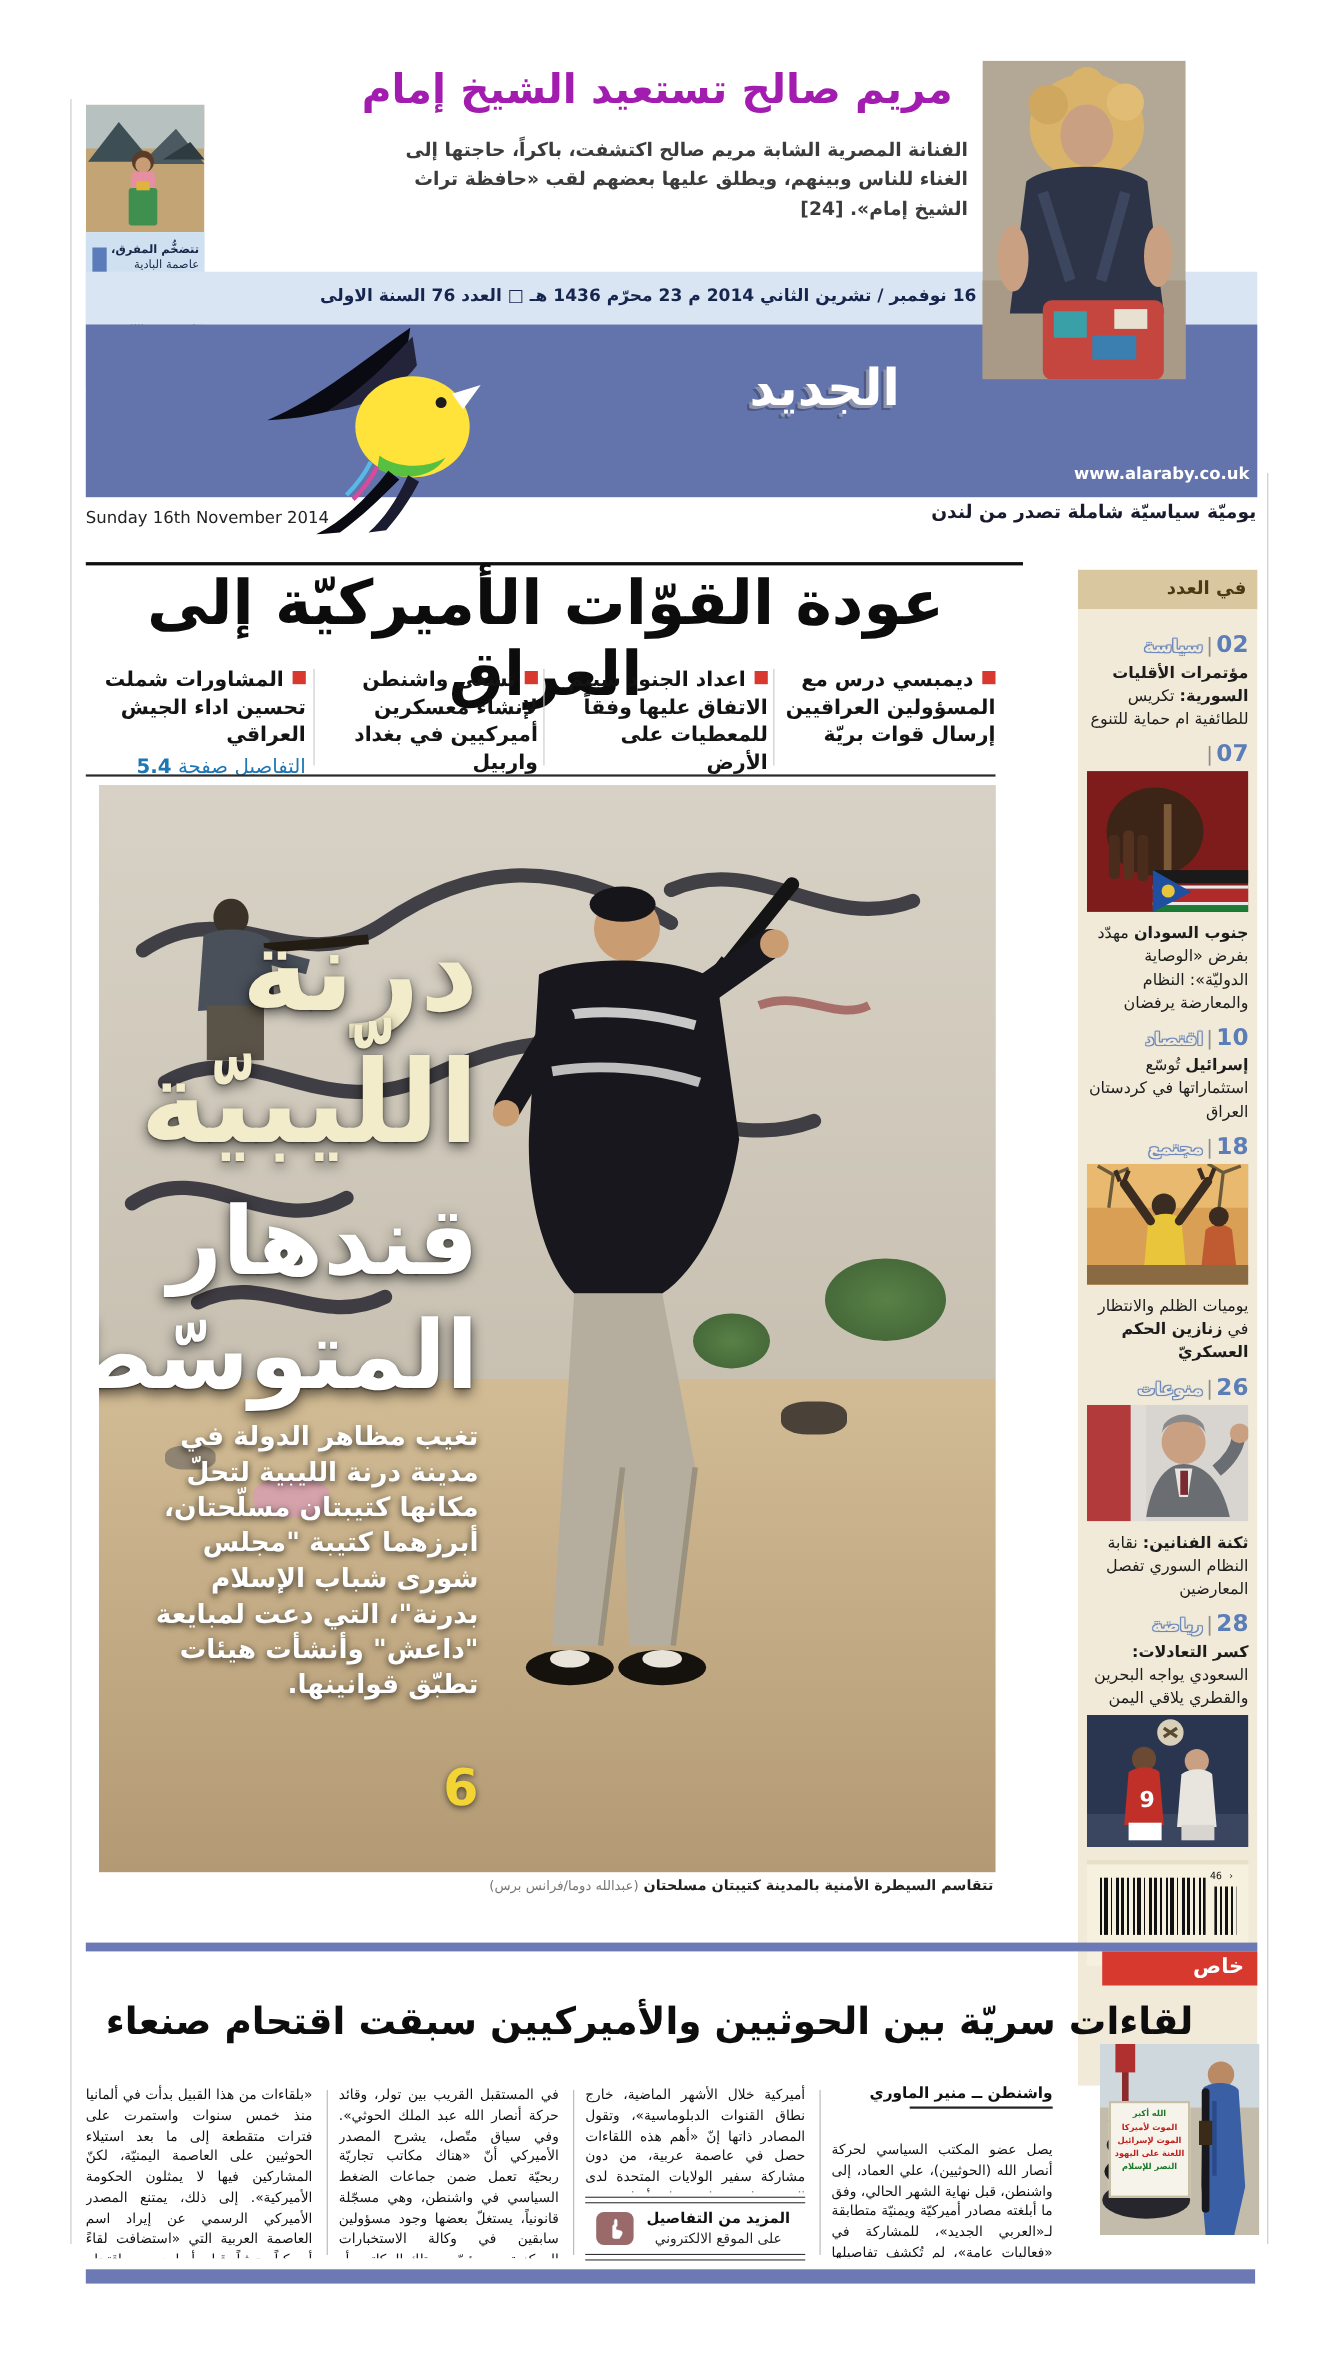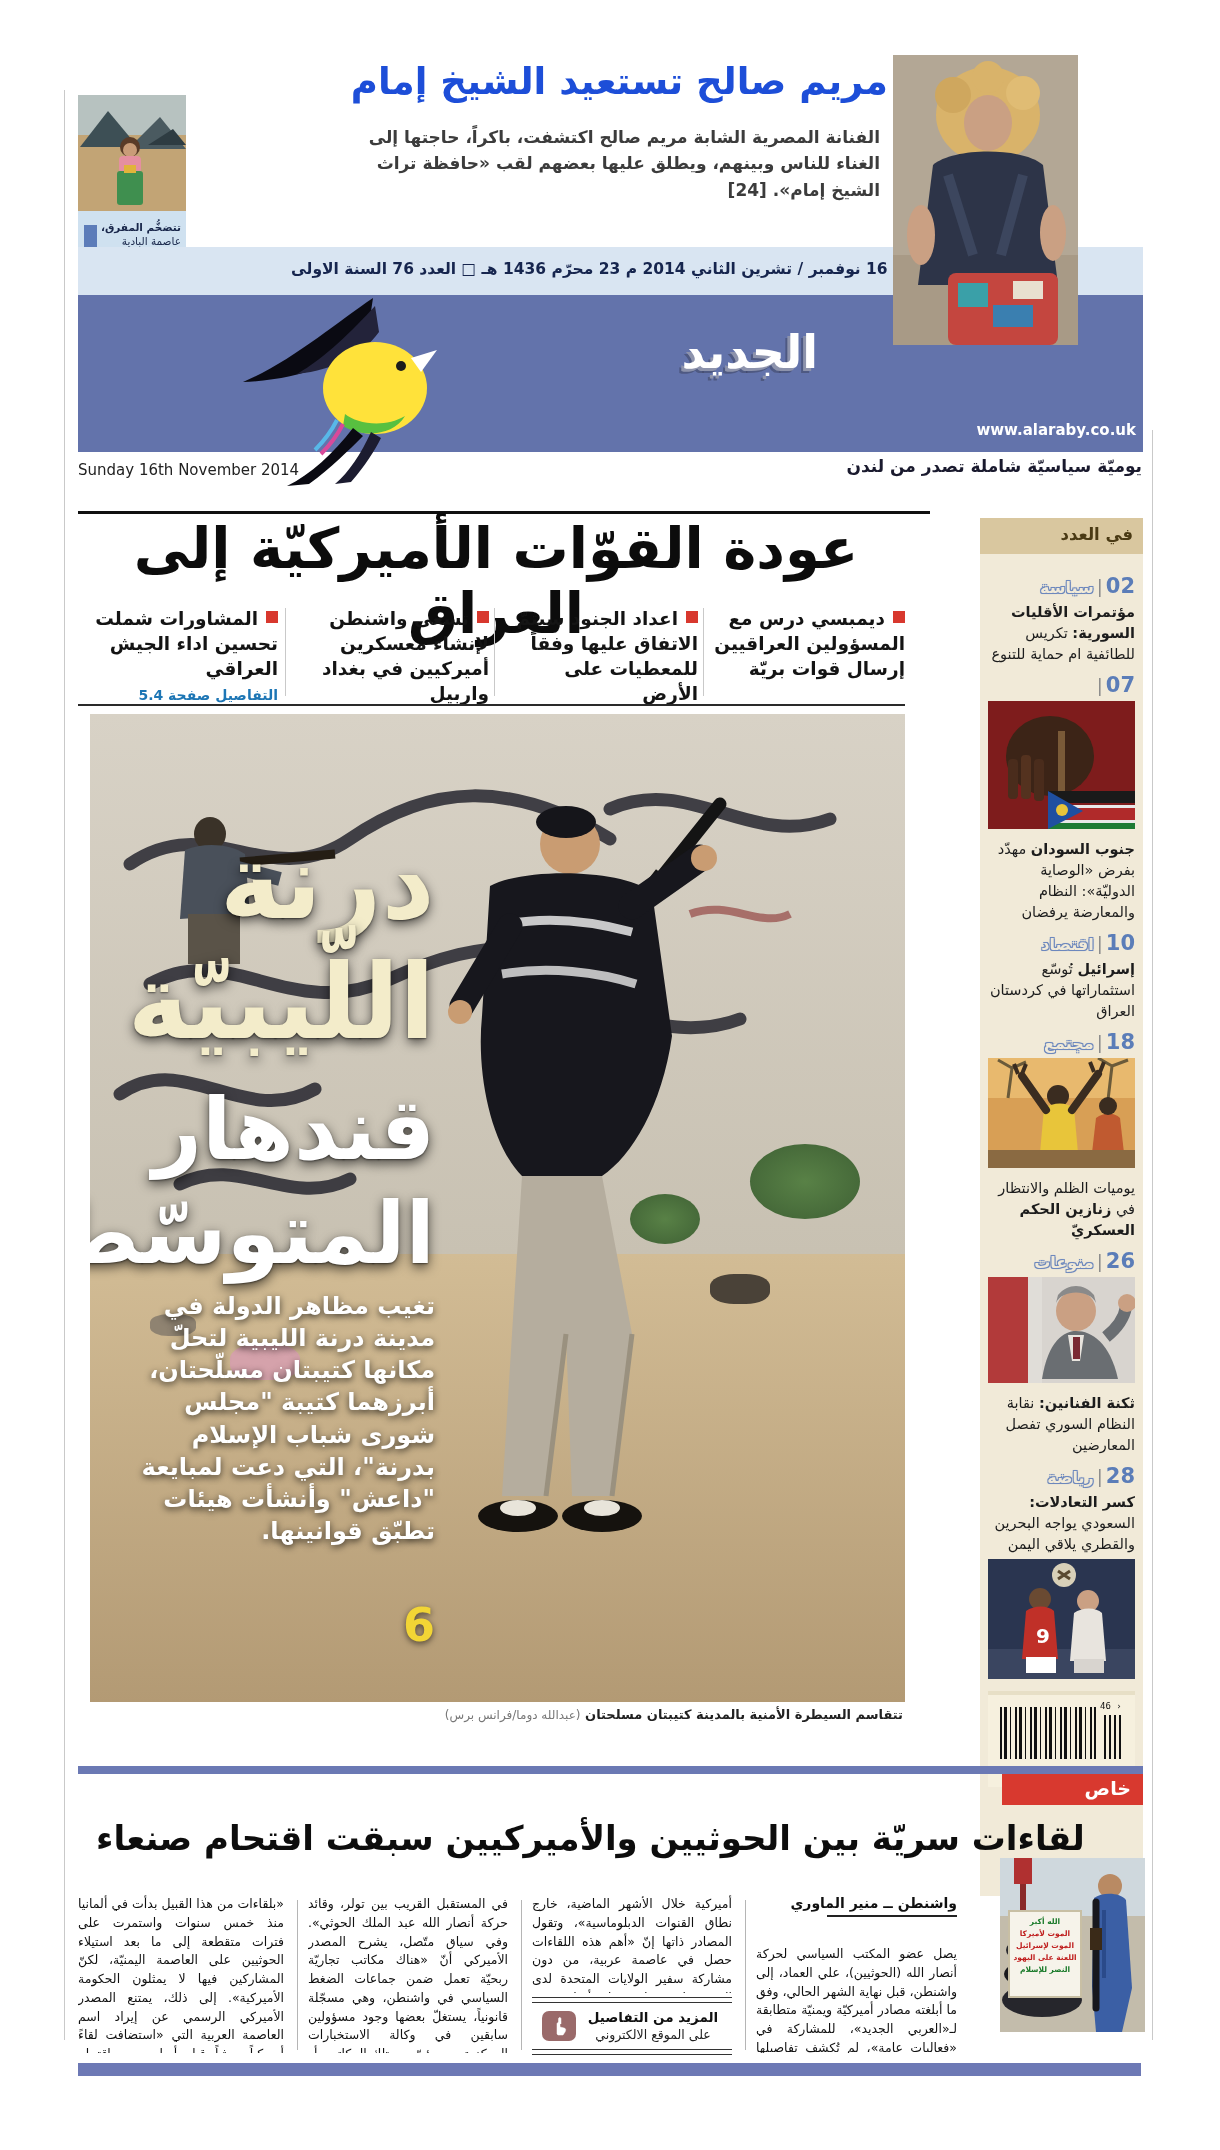--- a/index.html
+++ b/index.html
@@ -9,21 +9,21 @@
   .rtl{direction:rtl;text-align:right;}
   .ctr{text-align:center;}
   .vline{width:1px;background:#c9c9c9;}
 
   
   #teaser-photo{left:78px;top:95px;width:108px;height:116px;overflow:hidden;}
   #teaser-box{left:78px;top:211px;width:108px;height:141px;background:#cfe1f0;}
   .tbar{left:6px;width:13px;background:#5c7cb9;}
   #teaser-text{right:5px;top:9px;width:84px;font-size:10.5px;line-height:1.38;color:#18264a;}
   #teaser-page{left:14px;bottom:3px;color:#e03a30;font-size:24px;font-weight:bold;}
-  #top-headline{right:332px;top:60px;font-size:37px;font-weight:bold;color:#1d4ed8;white-space:nowrap;}
+  #top-headline{right:354px;top:60px;font-size:37px;font-weight:bold;color:#a21caf;white-space:nowrap;}
   #top-subtitle{right:340px;top:124px;width:545px;font-size:17px;line-height:1.55;color:#3c3c3c;font-weight:600;}
   #woman-photo{left:893px;top:55px;width:185px;height:290px;overflow:hidden;z-index:6;}
 
   
   #date-strip{left:78px;top:247px;width:1065px;height:48px;background:#d9e5f2;}
   #date-strip .t{width:100%;top:13px;font-size:15.5px;font-weight:600;color:#16254e;}
   #masthead{left:78px;top:295px;width:1065px;height:157px;background:#6373ab;}
   #bird{left:225px;top:296px;z-index:7;}
   #mast-badge{right:402px;top:325px;font-size:46px;font-weight:bold;color:#fff;z-index:3;
     text-shadow:-3px 3px 0 #8d93ac,-5px 5px 0 rgba(40,40,55,.35);}
@@ -31,21 +31,21 @@
   #mast-url{right:84px;top:421px;font-size:15px;font-weight:bold;color:#fff;direction:ltr;z-index:3;}
   #date-en{left:78px;top:461px;font-size:15px;color:#222;}
   #tagline{right:78px;top:456px;font-size:17px;font-weight:600;color:#1a1a2e;}
   #rule-top{left:78px;top:511px;width:852px;height:3px;background:#101010;}
 
   
   #lead-headline{left:85px;top:516px;width:822px;font-size:56px;font-weight:bold;color:#0c0c0c;letter-spacing:-1px;}
   .subhead{top:606px;font-size:18.5px;font-weight:bold;line-height:1.36;color:#141414;}
   .sq{display:inline-block;width:12px;height:12px;background:#d8382e;margin-left:8px;margin-right:0;vertical-align:2px;}
   .subrule{top:608px;height:88px;}
-  #details-link{color:#1d76b5;font-size:14px;margin-top:5px;font-weight:bold;}
+  #details-link{color:#1d76b5;font-size:18px;margin-top:5px;font-weight:normal;}
   #rule-mid{left:78px;top:704px;width:827px;height:2px;background:#2a2a2a;}
 
   
   #main-photo{left:90px;top:714px;width:815px;height:988px;overflow:hidden;background:#cdb58e;}
   #mp-wall{left:0;top:0;width:815px;height:540px;background:linear-gradient(#d8d2c6,#c8c1b2);}
   #mp-ground{left:0;top:540px;width:815px;height:448px;background:linear-gradient(#d2bc95,#b39a74);}
   .shrub{border-radius:50%;background:radial-gradient(#4c7a3a,#2f5526);opacity:.9;}
   .debris{border-radius:40%;}
   .cover-line{right:470px;text-align:right;font-weight:bold;line-height:1;
     text-shadow:0 4px 12px rgba(0,0,0,.65),0 1px 2px rgba(0,0,0,.5);white-space:nowrap;}

